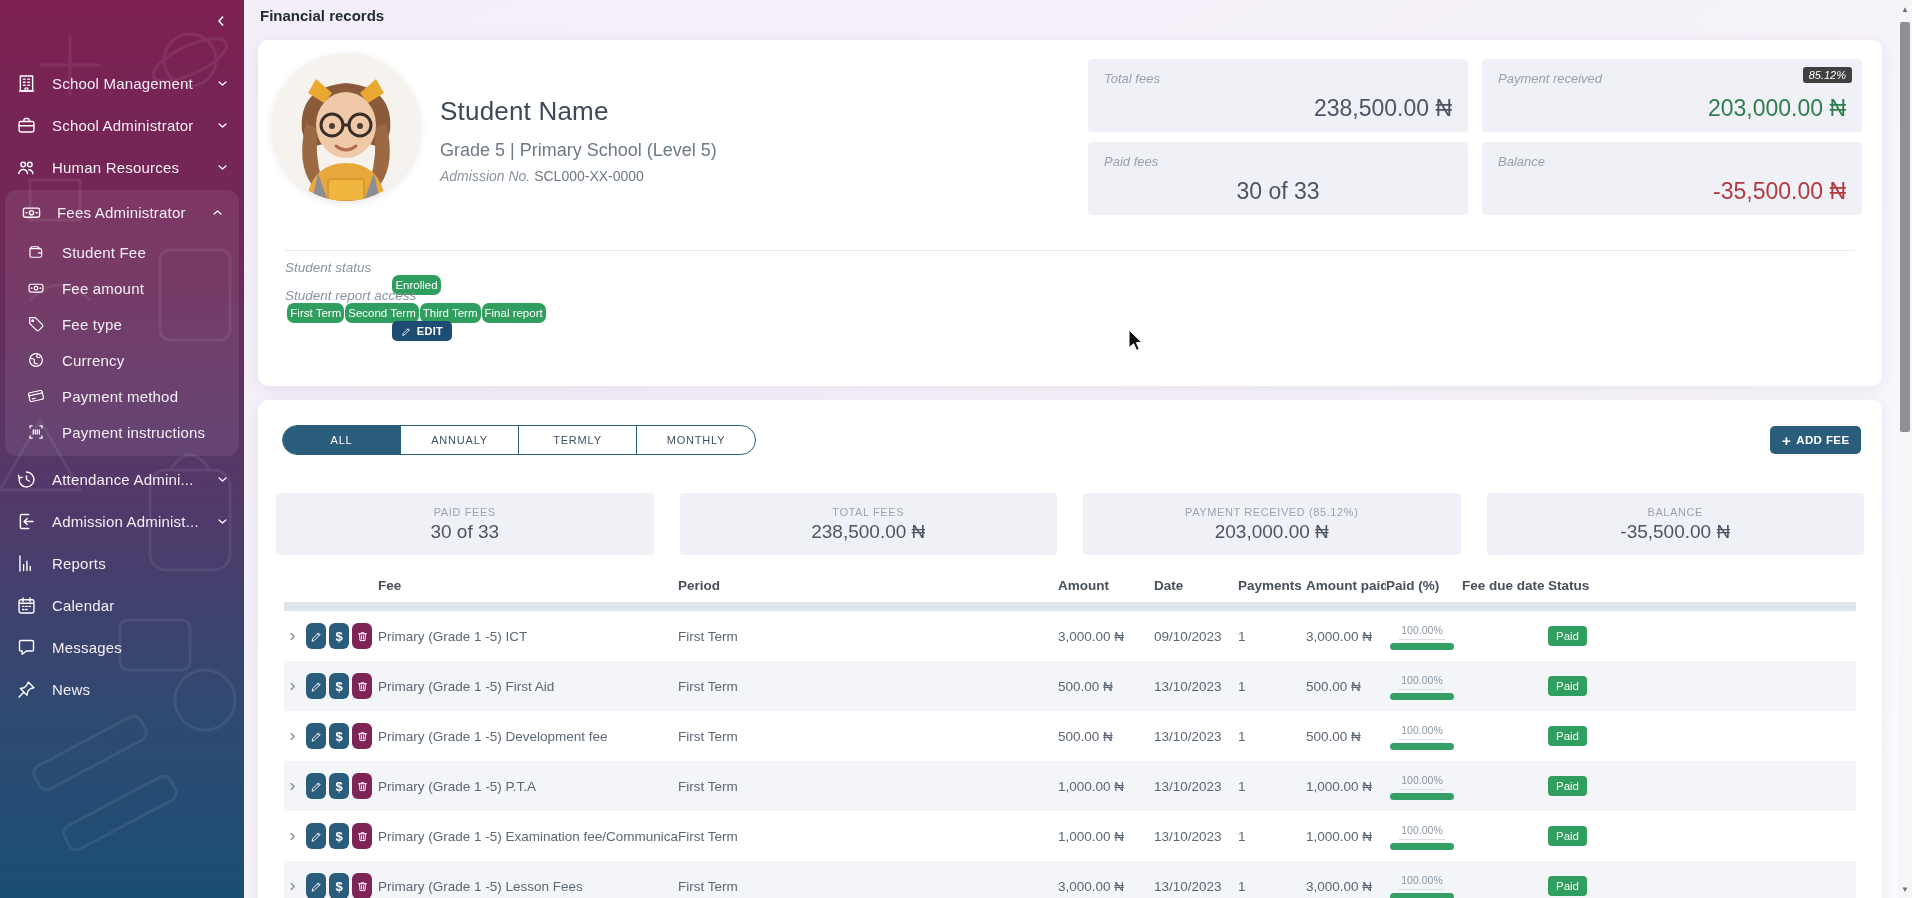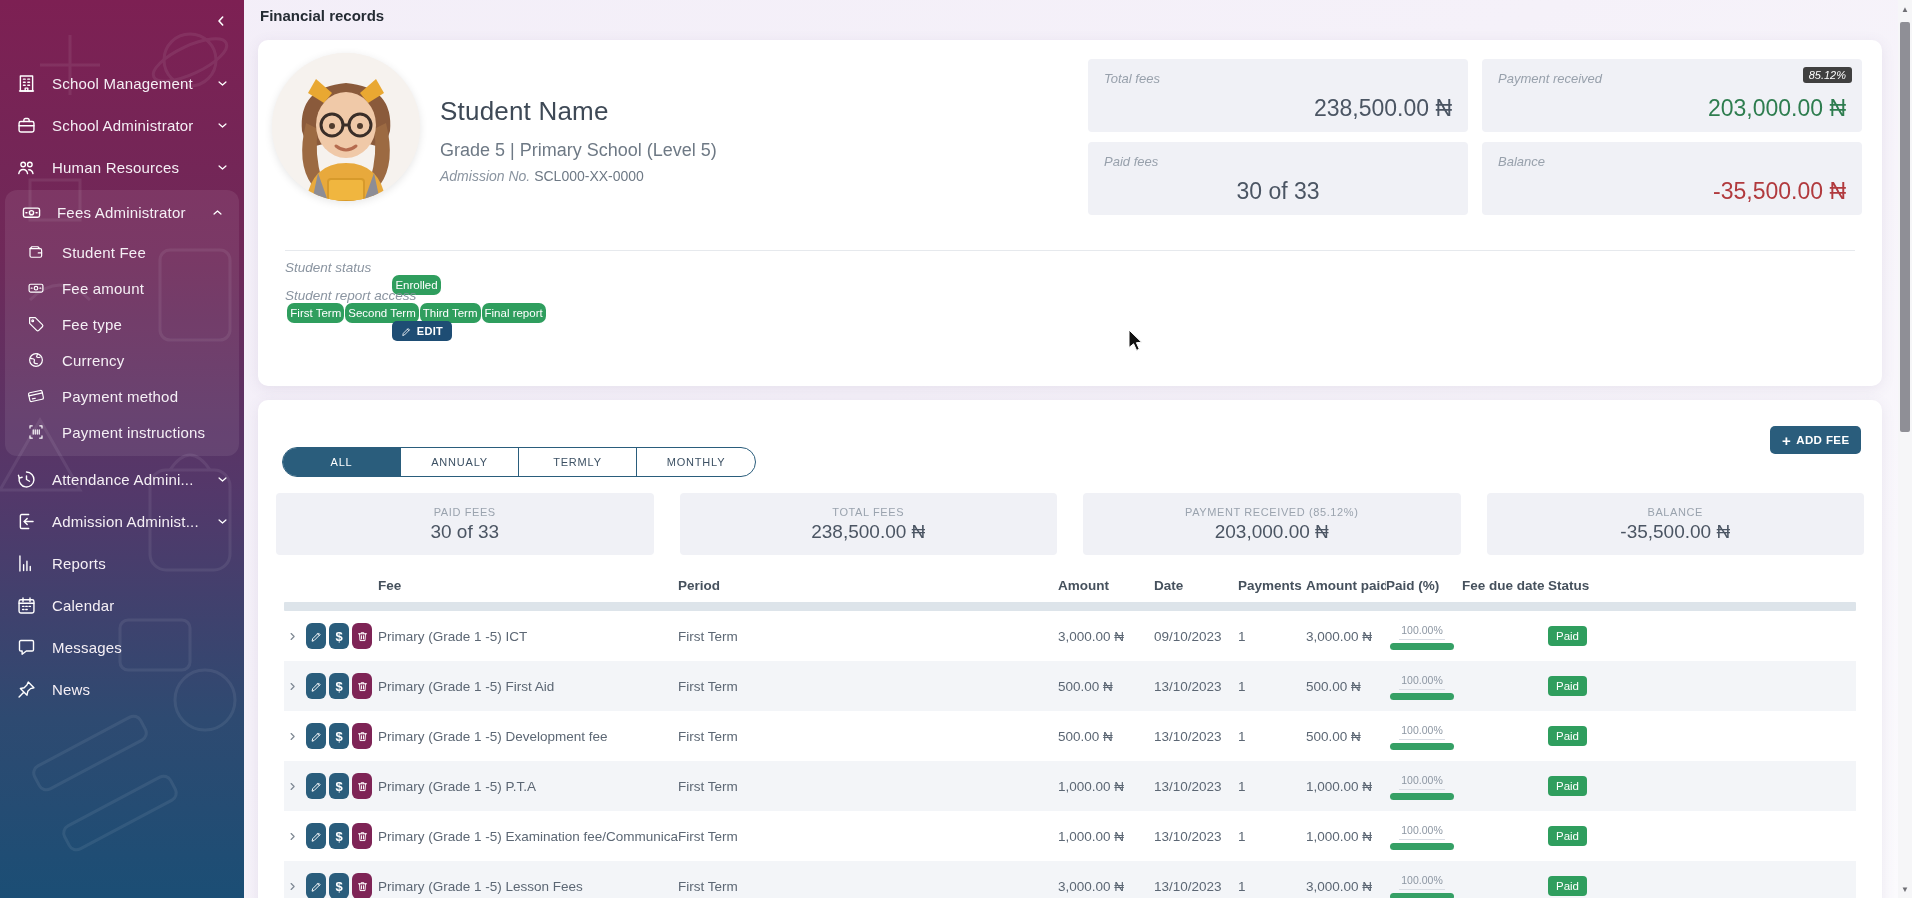--- a/index.html
+++ b/index.html
@@ -74,21 +74,21 @@
   .badge-green { background:#2f9e5e; color:#fff; font-size:11.5px; padding:4px 3px;
     border-radius:7px; margin-right:1px; white-space:nowrap; }
   .edit-btn { display:inline-flex; align-items:center; gap:5px; background:#1e4d74; color:#fff;
     font-size:11px; font-weight:bold; padding:4px 9px; border-radius:5px; border:none;
     cursor:pointer; margin-left:10px; letter-spacing:.3px; }
   .edit-btn svg { width:11px; height:11px; stroke:#fff; stroke-width:1.8; fill:none;
     stroke-linecap:round; stroke-linejoin:round; }
 
   
   .tabs { position:absolute; left:24px; top:25px; height:30px; display:flex;
-    border:1px solid #2a5d7c; border-radius:16px; overflow:hidden; background:#fff;margin-top:22px; }
+    border:1px solid #2a5d7c; border-radius:16px; overflow:hidden; background:#fff; }
   .tab { width:118px; display:flex; align-items:center; justify-content:center;
     font-size:11px; letter-spacing:.8px; color:#3d5164; cursor:pointer;
     border-right:1px solid #2a5d7c; }
   .tab:last-child { border-right:none; }
   .tab.active { background:#2a5d7c; color:#fff; }
   .add-fee-btn { position:absolute; left:1512px; top:26px; height:28px; padding:0 12px;
     background:#2a5d7c; color:#fff; border:none; border-radius:5px; font-size:11.5px;
     font-weight:bold; letter-spacing:.4px; cursor:pointer; display:flex; align-items:center; gap:5px; }
   .add-fee-btn .plus { font-size:15px; font-weight:bold; line-height:1; }
 

